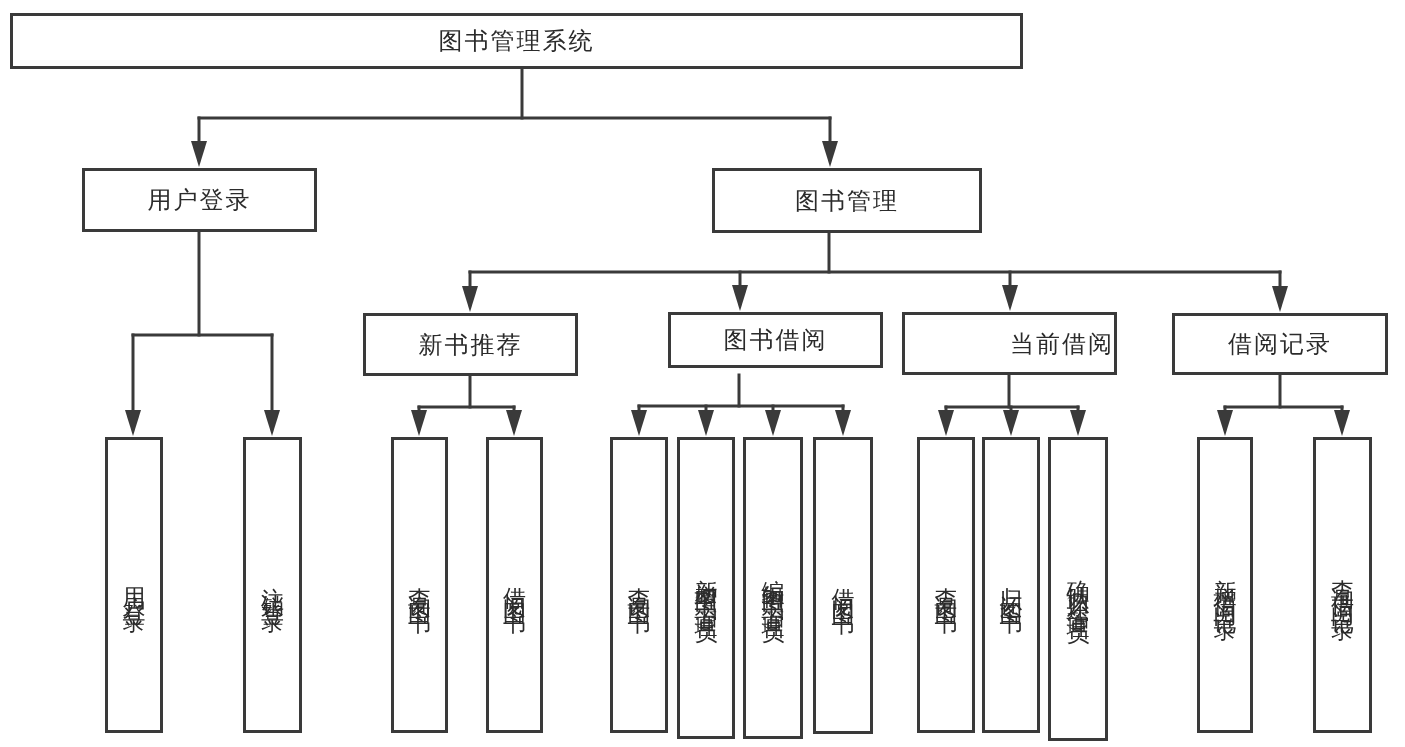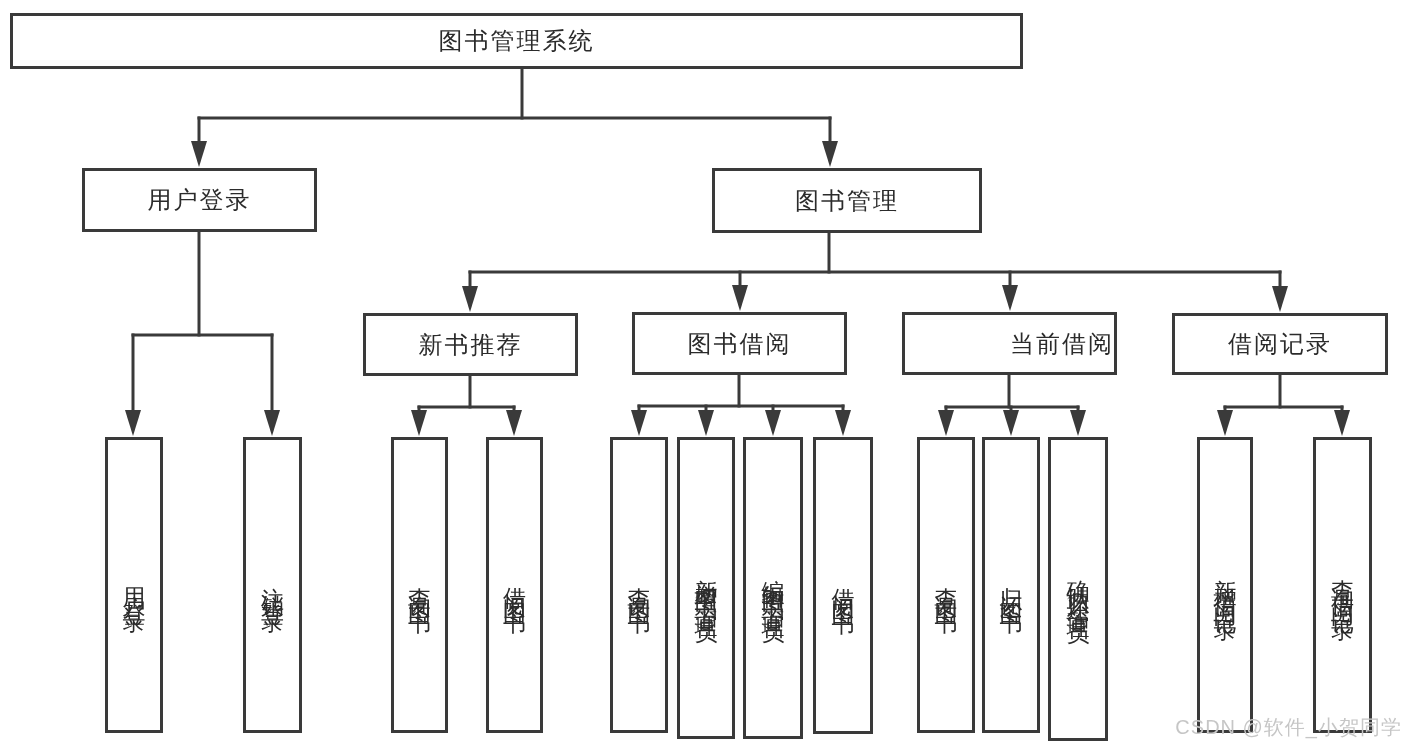--- a/index.html
+++ b/index.html
@@ -118,21 +118,21 @@
       </div>
       <div class="node" style="left: 82px; top: 168px; width: 235px; height: 64px; border-color: rgb(58, 58, 58);">
         <span class="node-label" style="color: rgb(43, 43, 43);">用户登录</span>
       </div>
       <div class="node" style="left: 712px; top: 168px; width: 270px; height: 65px; border-color: rgb(58, 58, 58);">
         <span class="node-label" style="color: rgb(43, 43, 43);">图书管理</span>
       </div>
       <div class="node" style="left: 363px; top: 313px; width: 215px; height: 63px; border-color: rgb(58, 58, 58);">
         <span class="node-label" style="color: rgb(43, 43, 43);">新书推荐</span>
       </div>
-      <div class="node" style="left: 632px; top: 312px; width: 215px; height: 63px; border-color: rgb(58, 58, 58);">
+      <div class="node" style="left: 668px; top: 312px; width: 215px; height: 56px; border-color: rgb(58, 58, 58);">
         <span class="node-label" style="color: rgb(43, 43, 43);">图书借阅</span>
       </div>
       <div class="node" style="left: 902px; top: 312px; width: 215px; height: 63px; border-color: rgb(58, 58, 58); justify-content: flex-end;">
         <span class="node-label" style="color: rgb(43, 43, 43);">当前借阅</span>
       </div>
       <div class="node" style="left: 1172px; top: 313px; width: 216px; height: 62px; border-color: rgb(58, 58, 58);">
         <span class="node-label" style="color: rgb(43, 43, 43);">借阅记录</span>
       </div>
       <div class="node vertical" style="left: 105px; top: 437px; width: 58px; height: 296px; border-color: rgb(58, 58, 58);">
         <span class="node-label" style="color: rgb(43, 43, 43);">用户登录</span>
@@ -167,14 +167,13 @@
       <div class="node vertical long-text" style="left: 1048px; top: 437px; width: 60px; height: 304px; border-color: rgb(58, 58, 58);">
         <span class="node-label" style="color: rgb(43, 43, 43);">确认归还（管理员）</span>
       </div>
       <div class="node vertical" style="left: 1197px; top: 437px; width: 56px; height: 296px; border-color: rgb(58, 58, 58);">
         <span class="node-label" style="color: rgb(43, 43, 43);">新增借阅记录</span>
       </div>
       <div class="node vertical" style="left: 1313px; top: 437px; width: 59px; height: 296px; border-color: rgb(58, 58, 58);">
         <span class="node-label" style="color: rgb(43, 43, 43);">查询借阅记录</span>
       </div>
     </div>
-  <div class="watermark" style="color: rgb(198, 198, 198);">CSDN @软件_小贺同学</div>
 </div>
 
 </body></html>

